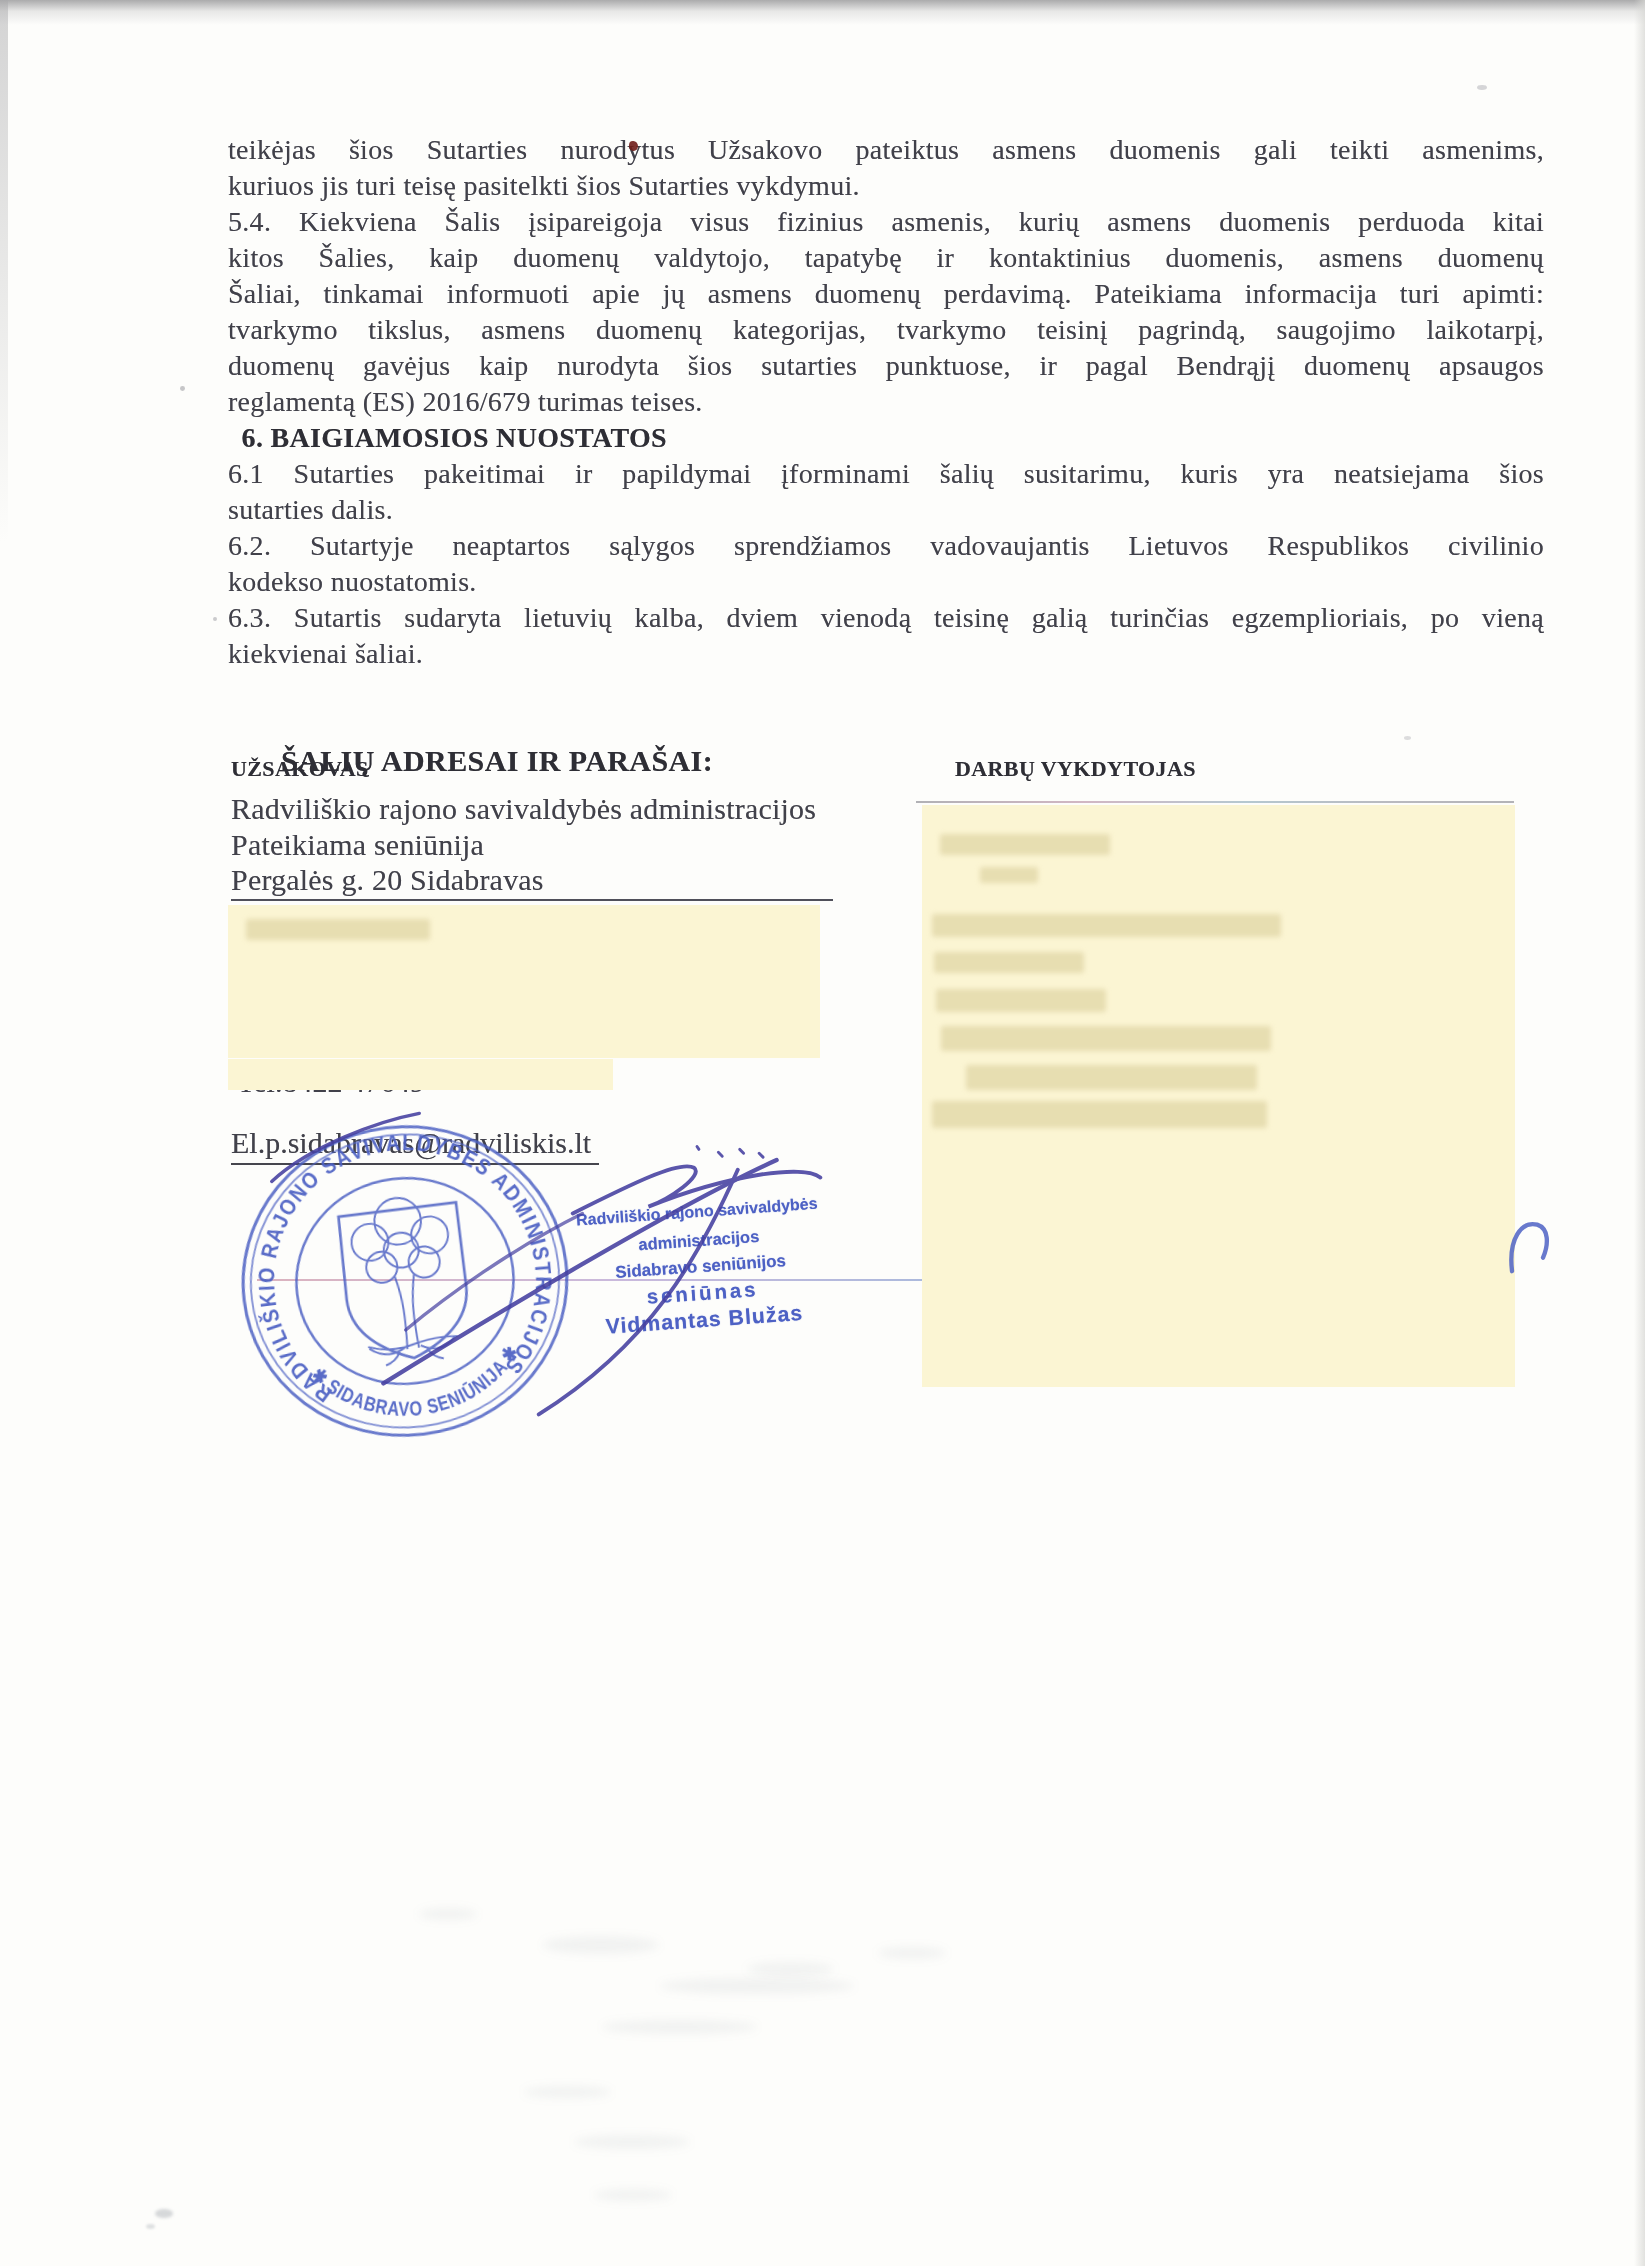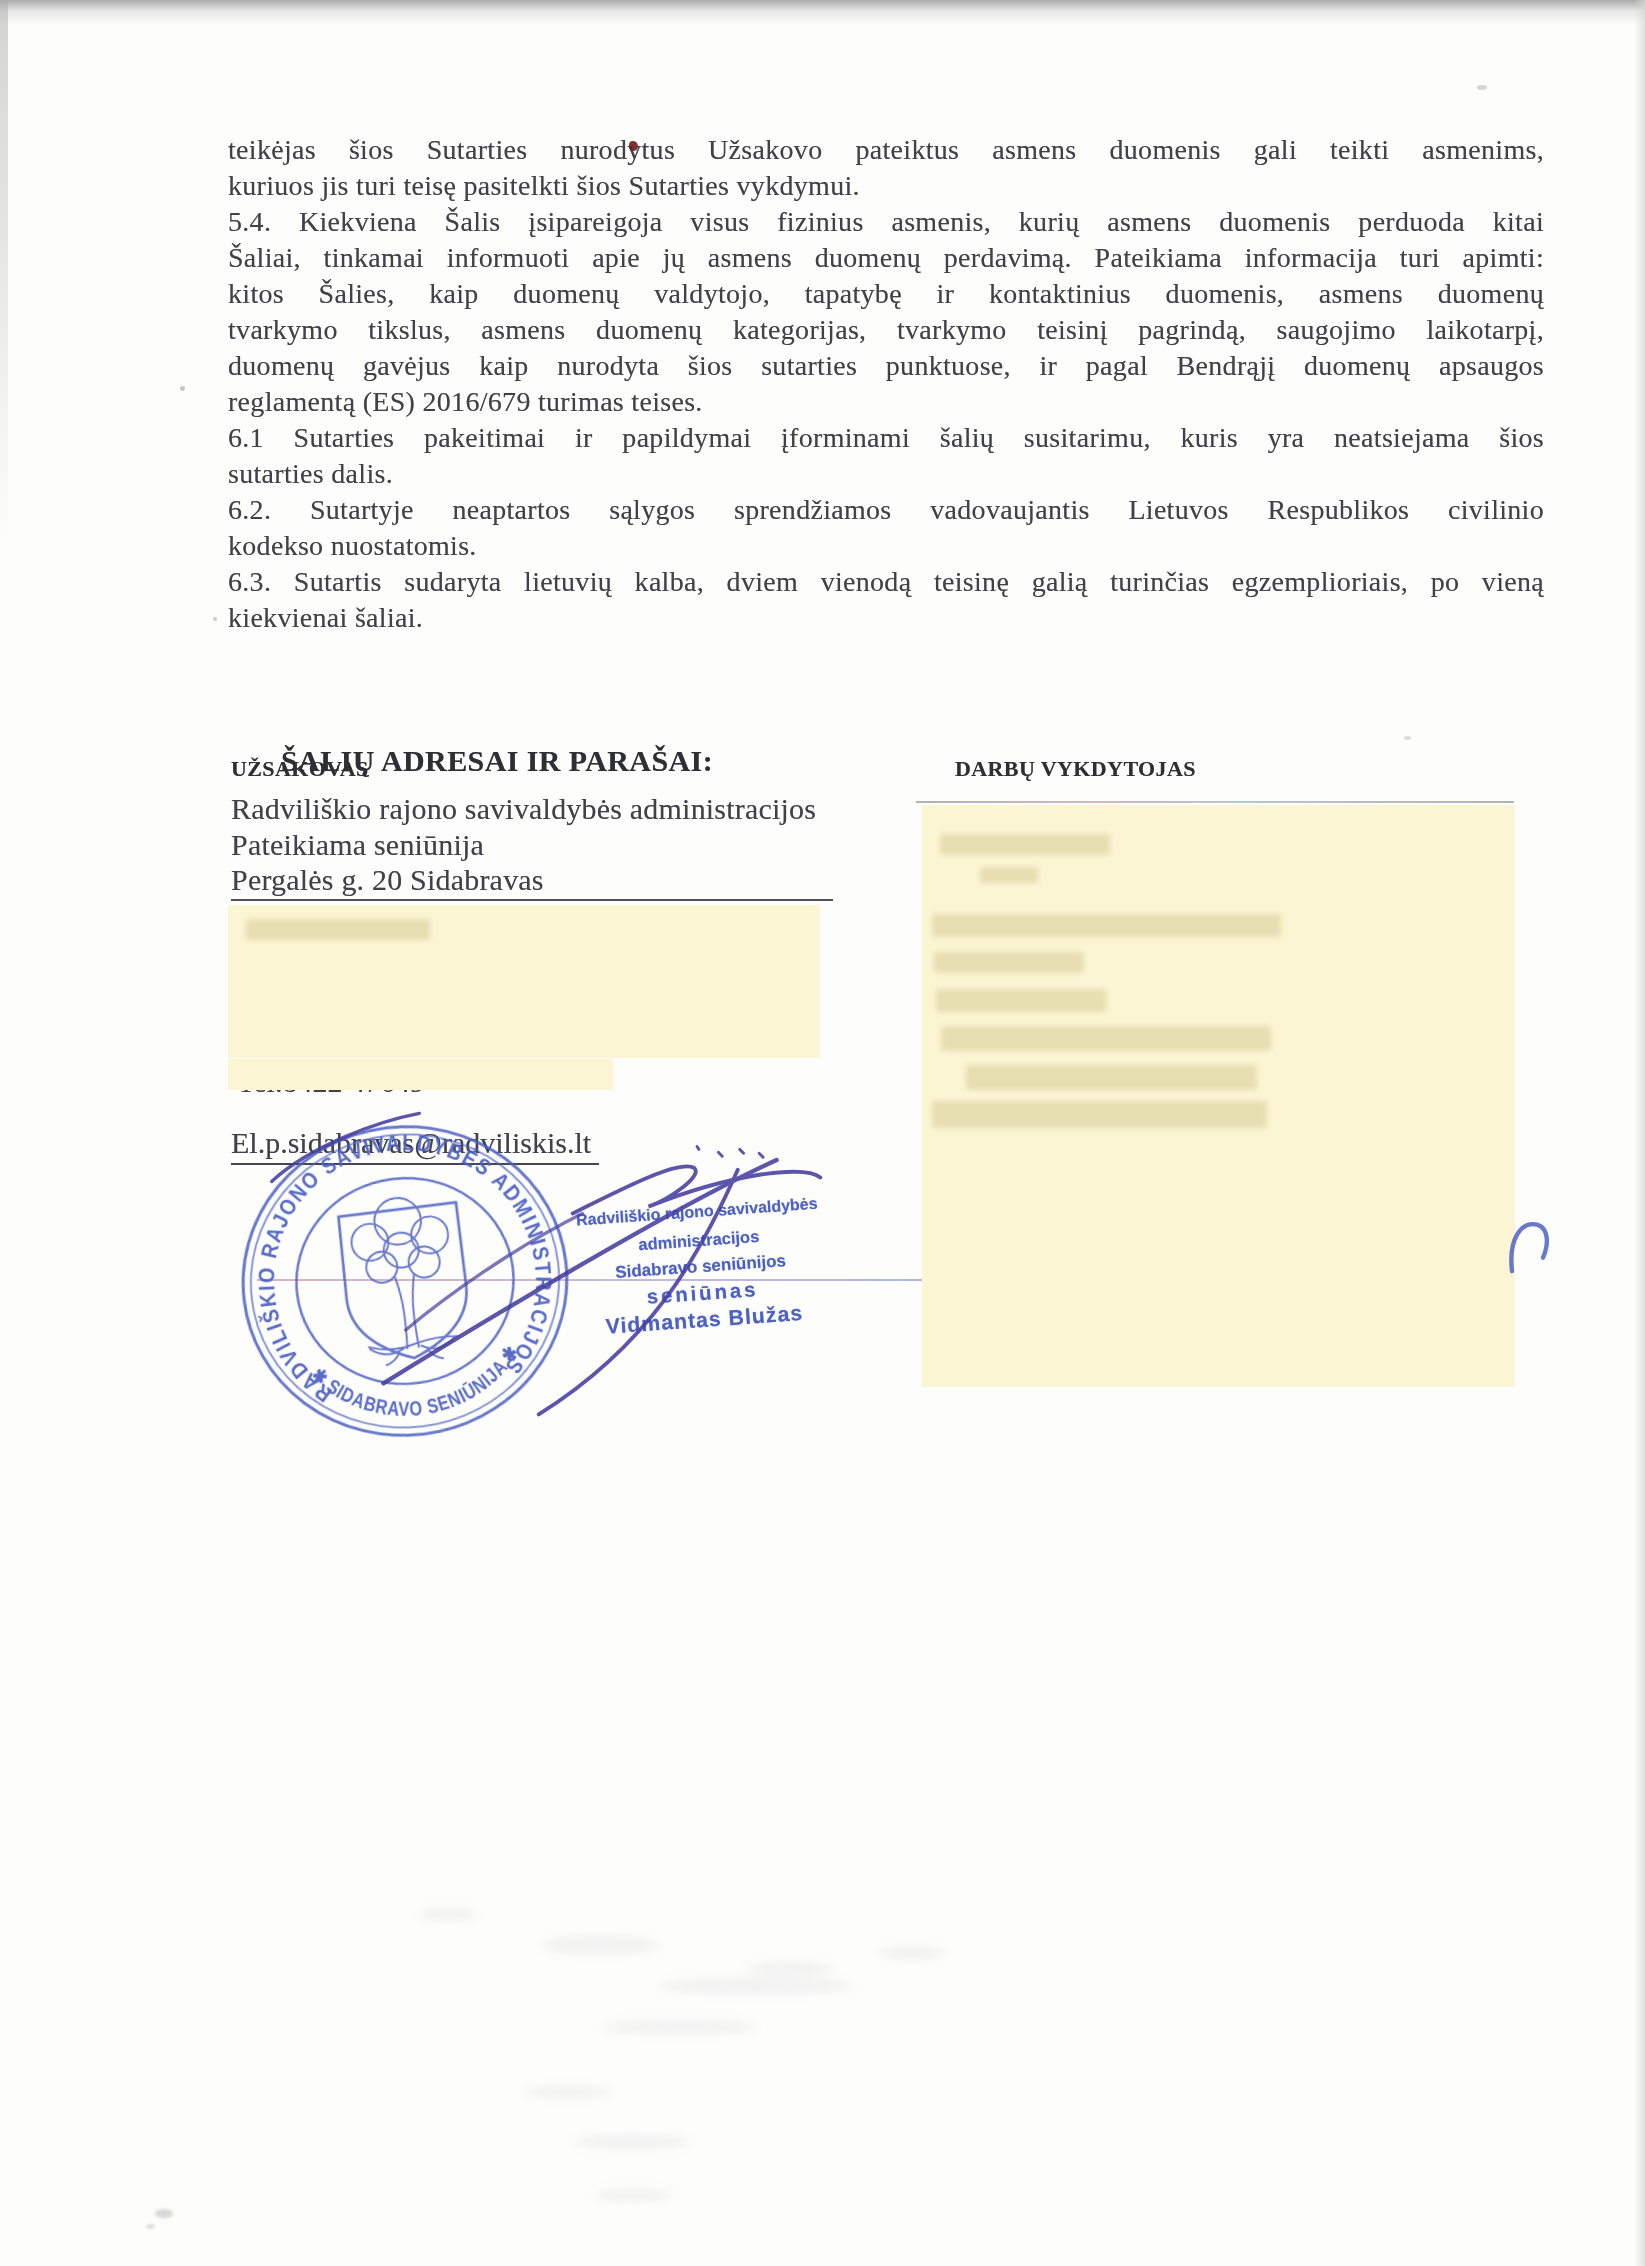--- a/index.html
+++ b/index.html
@@ -71,25 +71,26 @@
 <div class="page">
 
   <div class="scan-top"></div>
   <div class="scan-right"></div>
   <div class="scan-left"></div>
 
   <div class="body-text">
       <div class="bline just">teikėjas šios Sutarties  nurodytus Užsakovo pateiktus asmens duomenis gali teikti asmenims,</div>
       <div class="bline">kuriuos jis turi teisę pasitelkti šios Sutarties vykdymui.</div>
       <div class="bline just">5.4. Kiekviena Šalis įsipareigoja visus fizinius asmenis, kurių asmens duomenis perduoda kitai</div>
+      <div class="bline just">kitos Šalies, kaip duomenų valdytojo, tapatybę ir kontaktinius duomenis, asmens duomenų</div>
       <div class="bline just">Šaliai, tinkamai informuoti apie jų asmens duomenų perdavimą. Pateikiama informacija turi apimti:</div>
-      <div class="bline just">kitos Šalies, kaip duomenų valdytojo, tapatybę ir kontaktinius duomenis, asmens duomenų</div>
       <div class="bline just">tvarkymo tikslus, asmens duomenų kategorijas, tvarkymo teisinį pagrindą, saugojimo laikotarpį,</div>
       <div class="bline just">duomenų gavėjus kaip nurodyta šios sutarties  punktuose, ir pagal Bendrąjį duomenų apsaugos</div>
       <div class="bline">reglamentą (ES) 2016/679 turimas teises.</div>
+      <div class="bline bold">6. BAIGIAMOSIOS NUOSTATOS</div>
       <div class="bline just">6.1 Sutarties pakeitimai ir papildymai įforminami šalių susitarimu, kuris yra neatsiejama šios</div>
       <div class="bline">sutarties dalis.</div>
       <div class="bline just">6.2. Sutartyje neaptartos sąlygos sprendžiamos vadovaujantis Lietuvos Respublikos civilinio</div>
       <div class="bline">kodekso nuostatomis.</div>
       <div class="bline just">6.3. Sutartis sudaryta lietuvių kalba, dviem vienodą teisinę galią turinčias egzemplioriais, po vieną</div>
       <div class="bline">kiekvienai šaliai.</div>
     </div>
 
   <div class="art" style="left:629px;top:141px;width:8.7px;height:9.7px;background:#6f1d1a;border-radius:45% 55% 50% 50%;opacity:.9;"></div>
   <div class="art" style="left:1477px;top:85px;width:9.7px;height:4.9px;background:#b5b5ba;border-radius:50%;opacity:.55;"></div>

